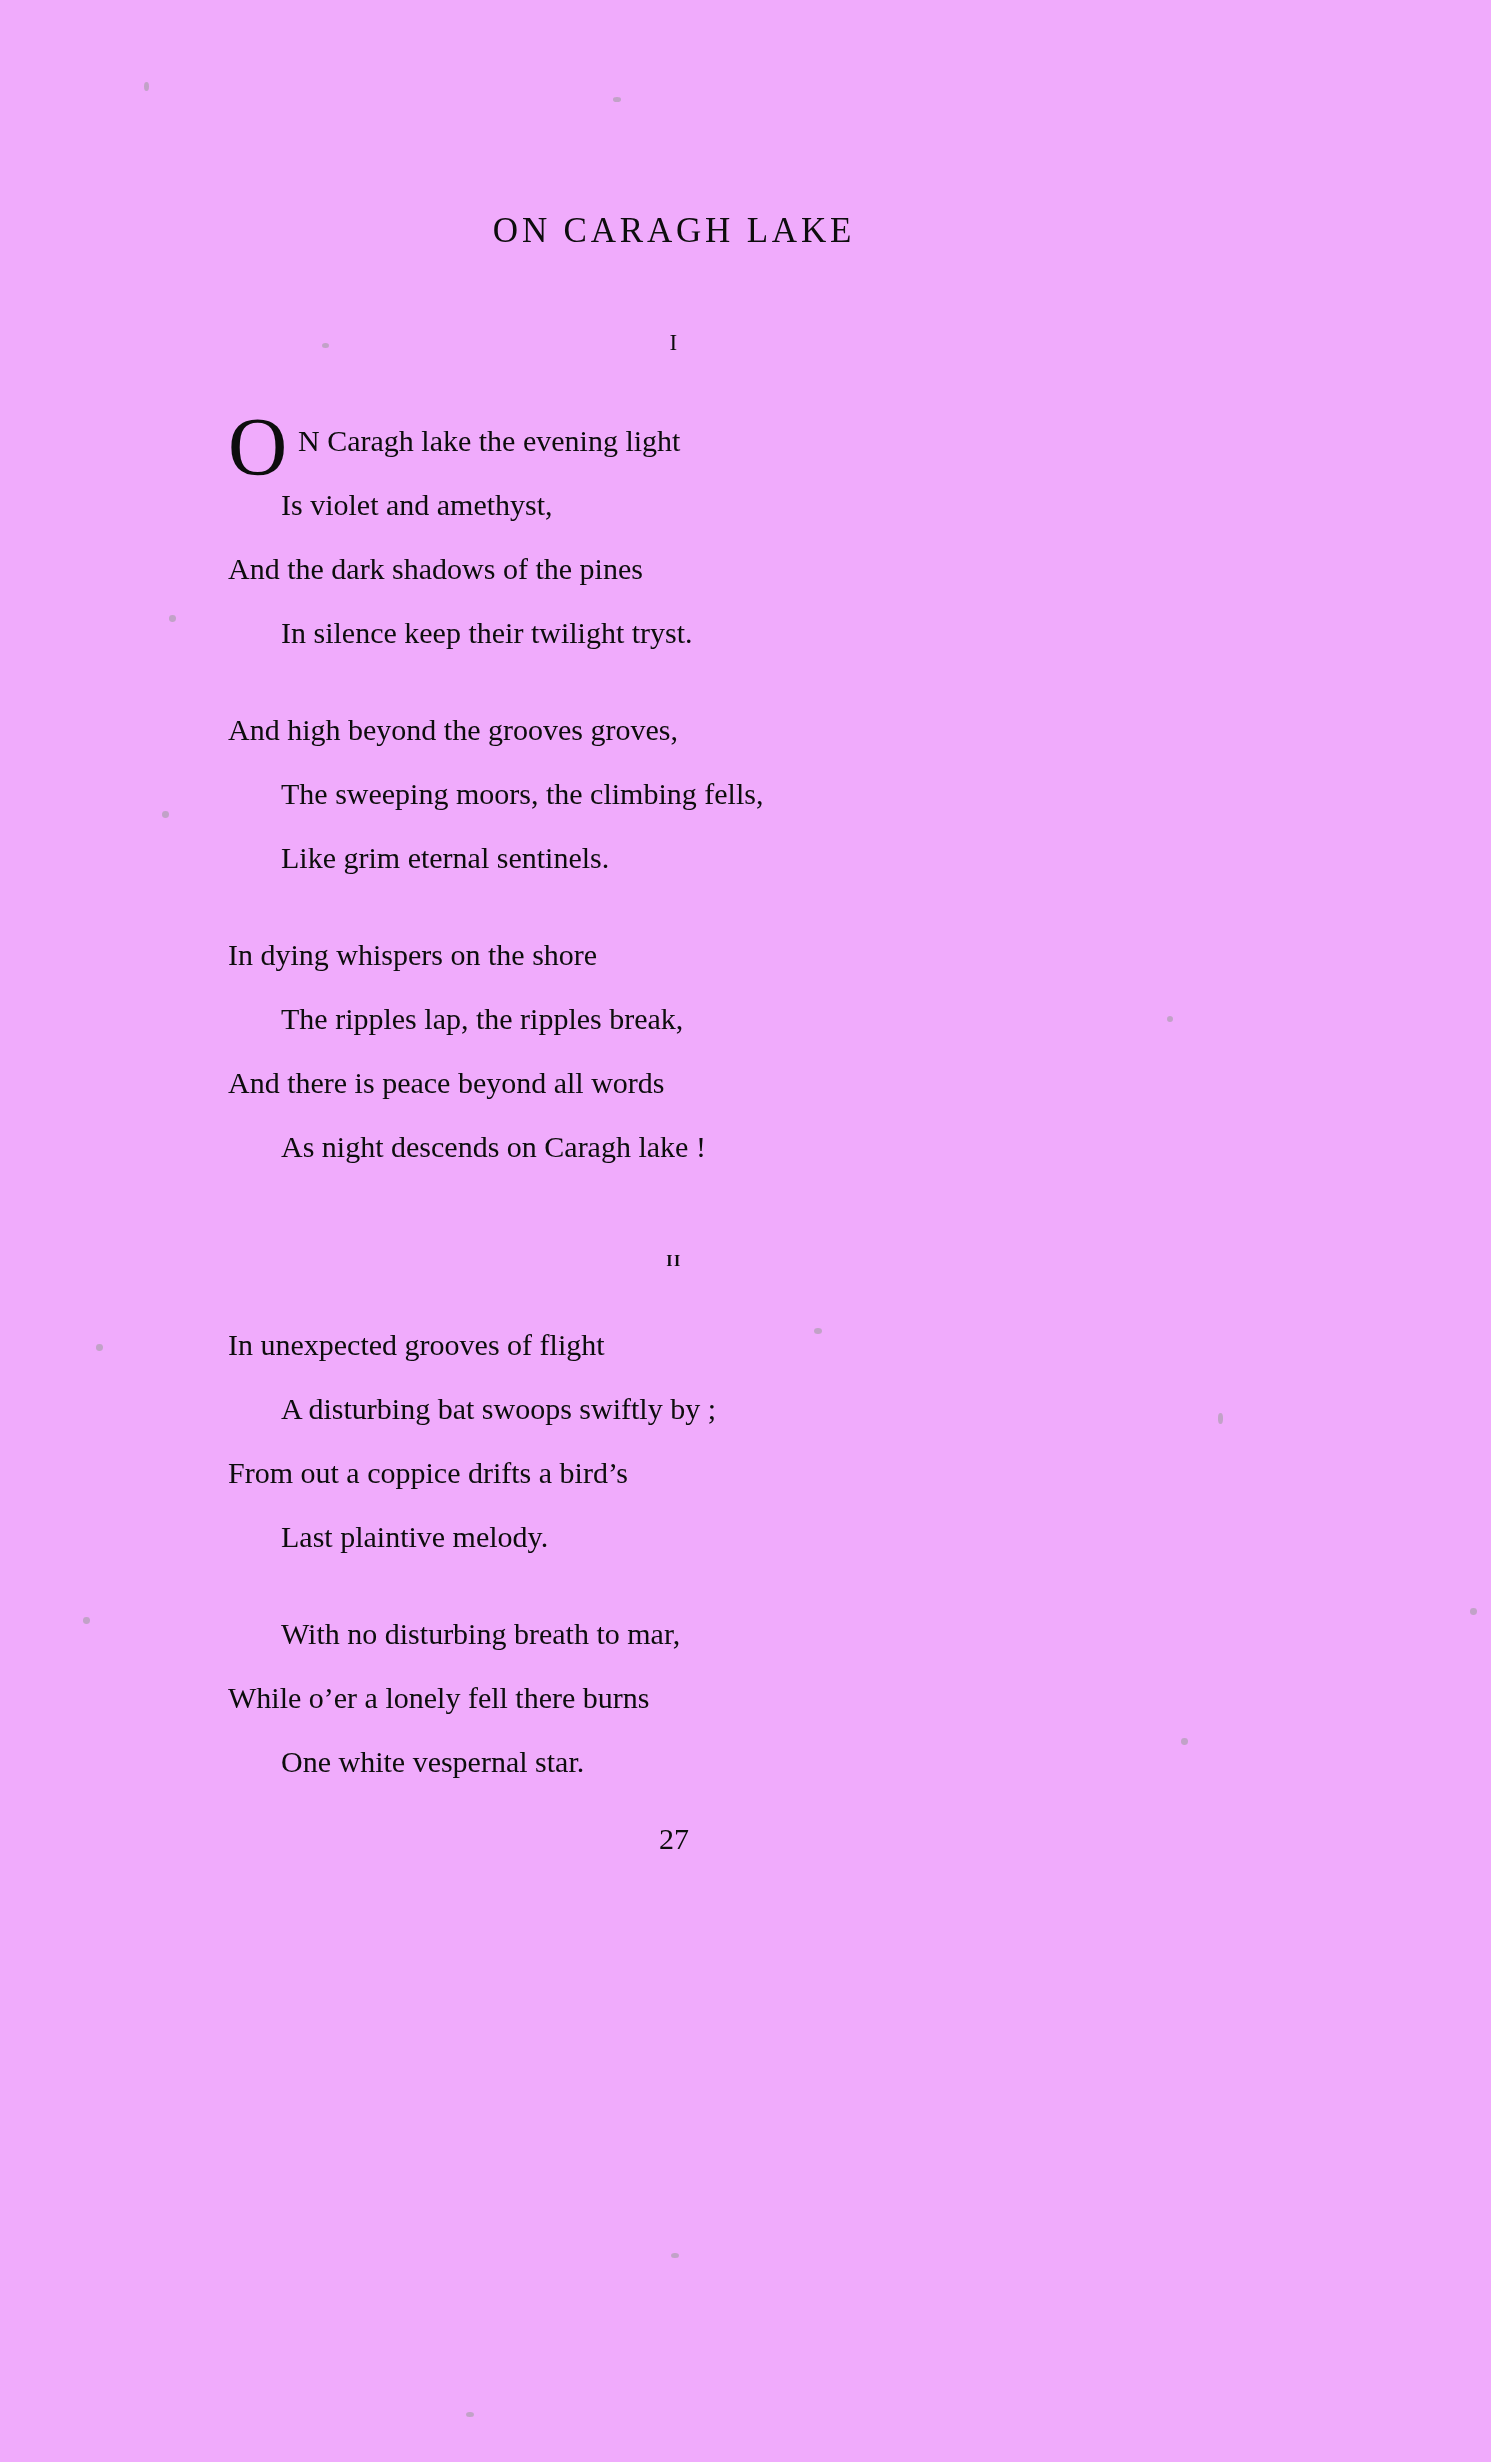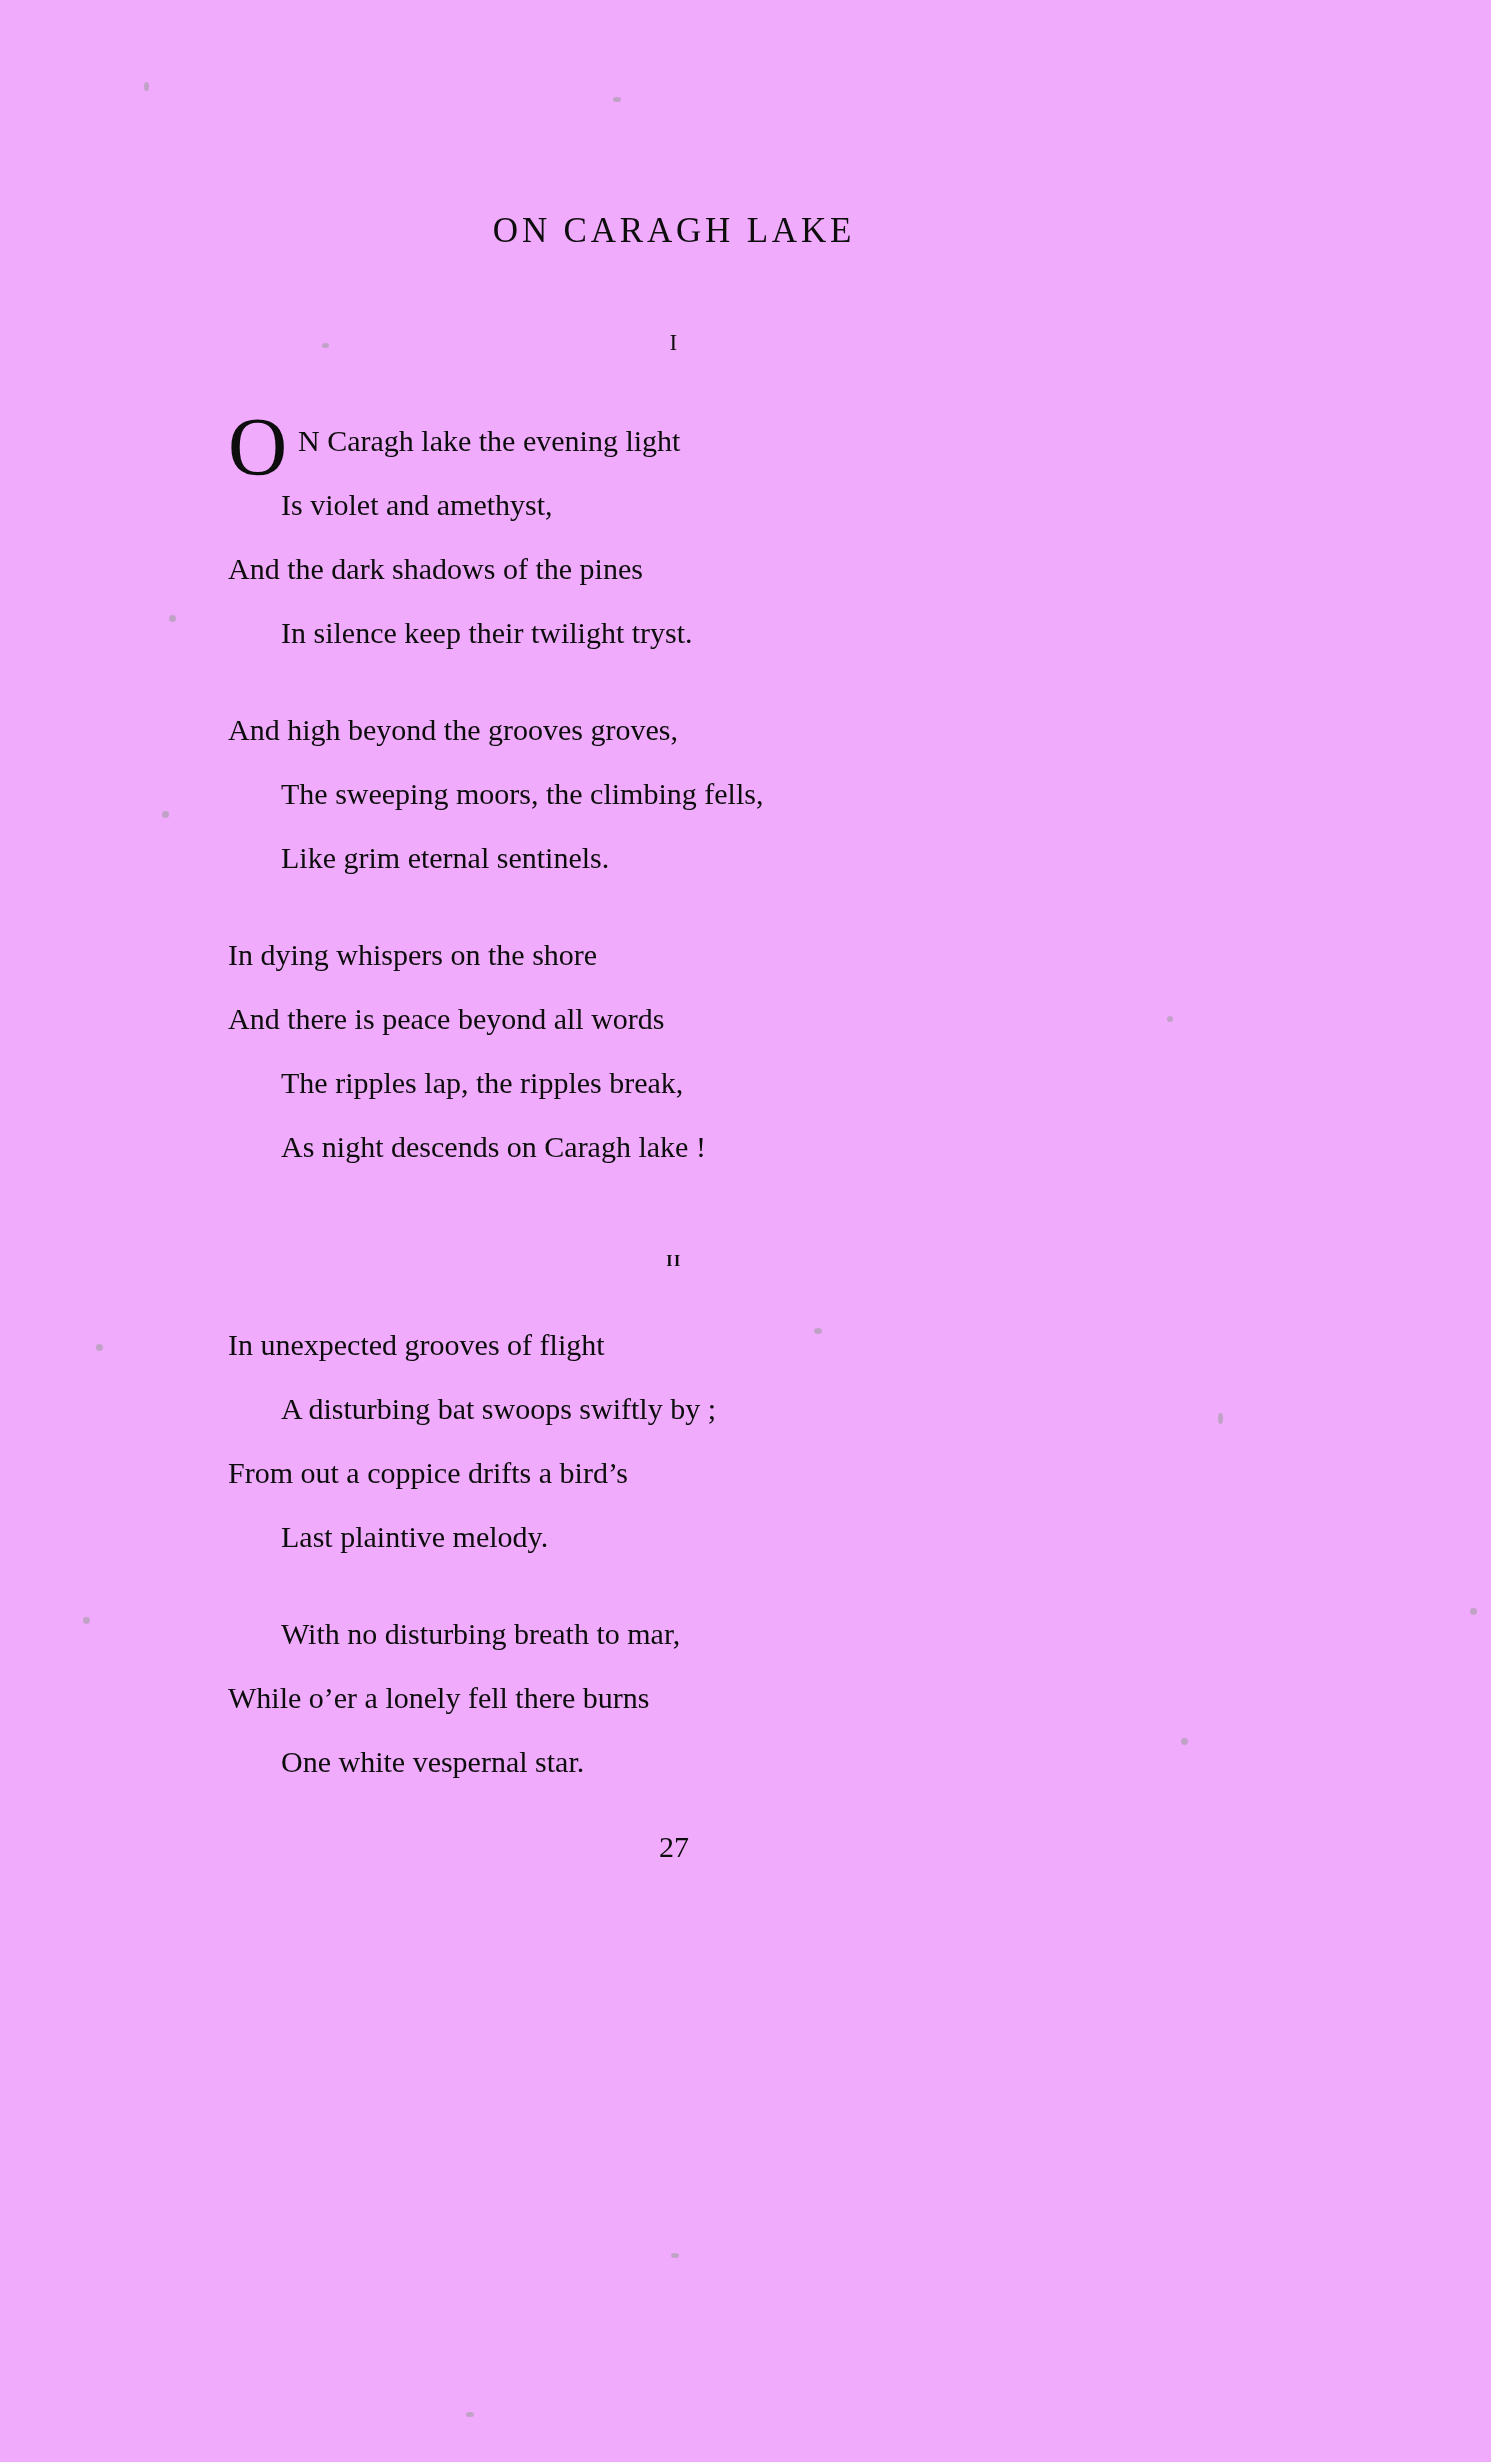--- a/index.html
+++ b/index.html
@@ -87,21 +87,21 @@
   .dropcap-line1 {
     padding-left: 70px;
     font-size: 30px;
     line-height: 64px;
     white-space: pre;
   }
   .page-number {
     text-align: center;
     font-size: 30px;
     padding-right: 144px;
-    margin-top: 36px;
+    margin-top: 28px;
     color: #0d0d0d;
   }
 </style>
 </head>
 <body>
 
 <div class="page">
 
   <span class="speck" style="left:144px;  top:82px; width:5.3px;  height:9px;"></span>
   <span class="speck" style="left:613px;  top:97px; width:7.6px; height:4.6px;"></span>
@@ -135,22 +135,22 @@
       </div>
 
       <div class="stanza">
         <div class="line">And high beyond the grooves groves,</div>
         <div class="line indent">The sweeping moors, the climbing fells,</div>
         <div class="line indent">Like grim eternal sentinels.</div>
       </div>
 
       <div class="stanza">
         <div class="line">In dying whispers on the shore</div>
+        <div class="line indent">The ripples lap, the ripples break,</div>
         <div class="line">And there is peace beyond all words</div>
-        <div class="line indent">The ripples lap, the ripples break,</div>
         <div class="line indent">As night descends on Caragh lake !</div>
       </div>
 
     </div>
 
     <div class="section-number sec2-num">II</div>
 
     <div class="stanza-block" style="margin-top:43px;">
 
       <div class="stanza">

